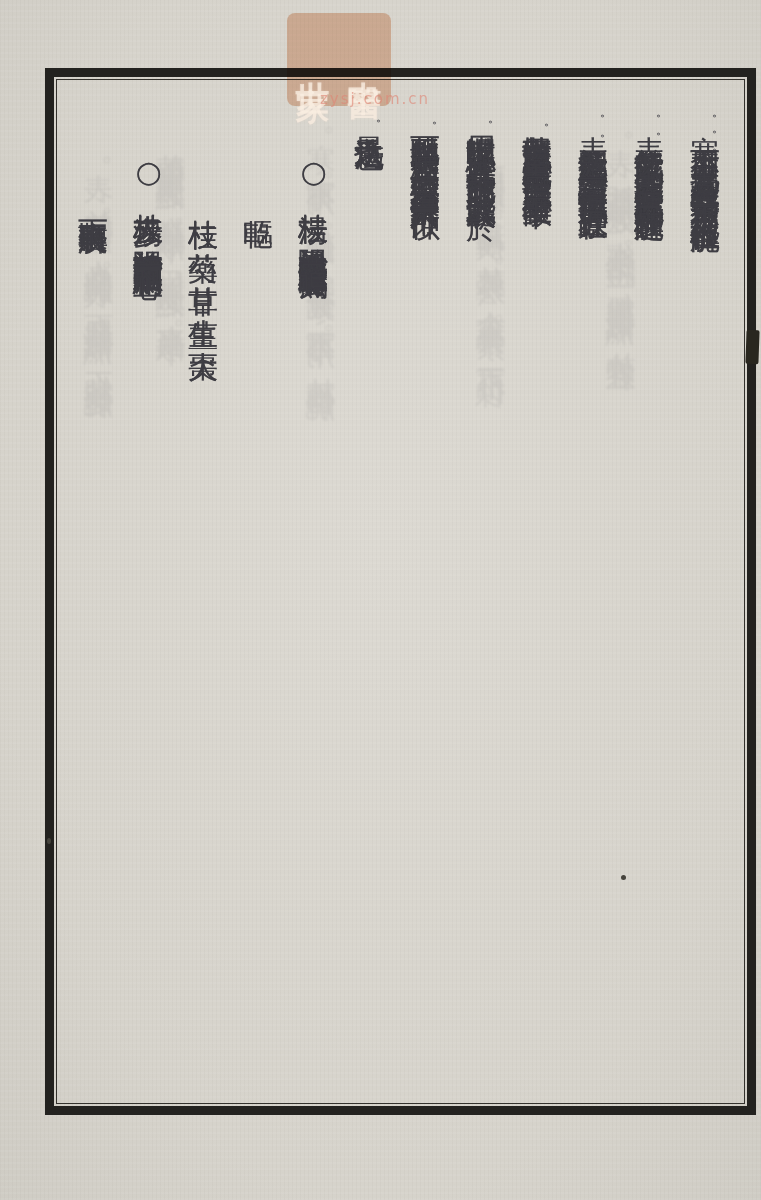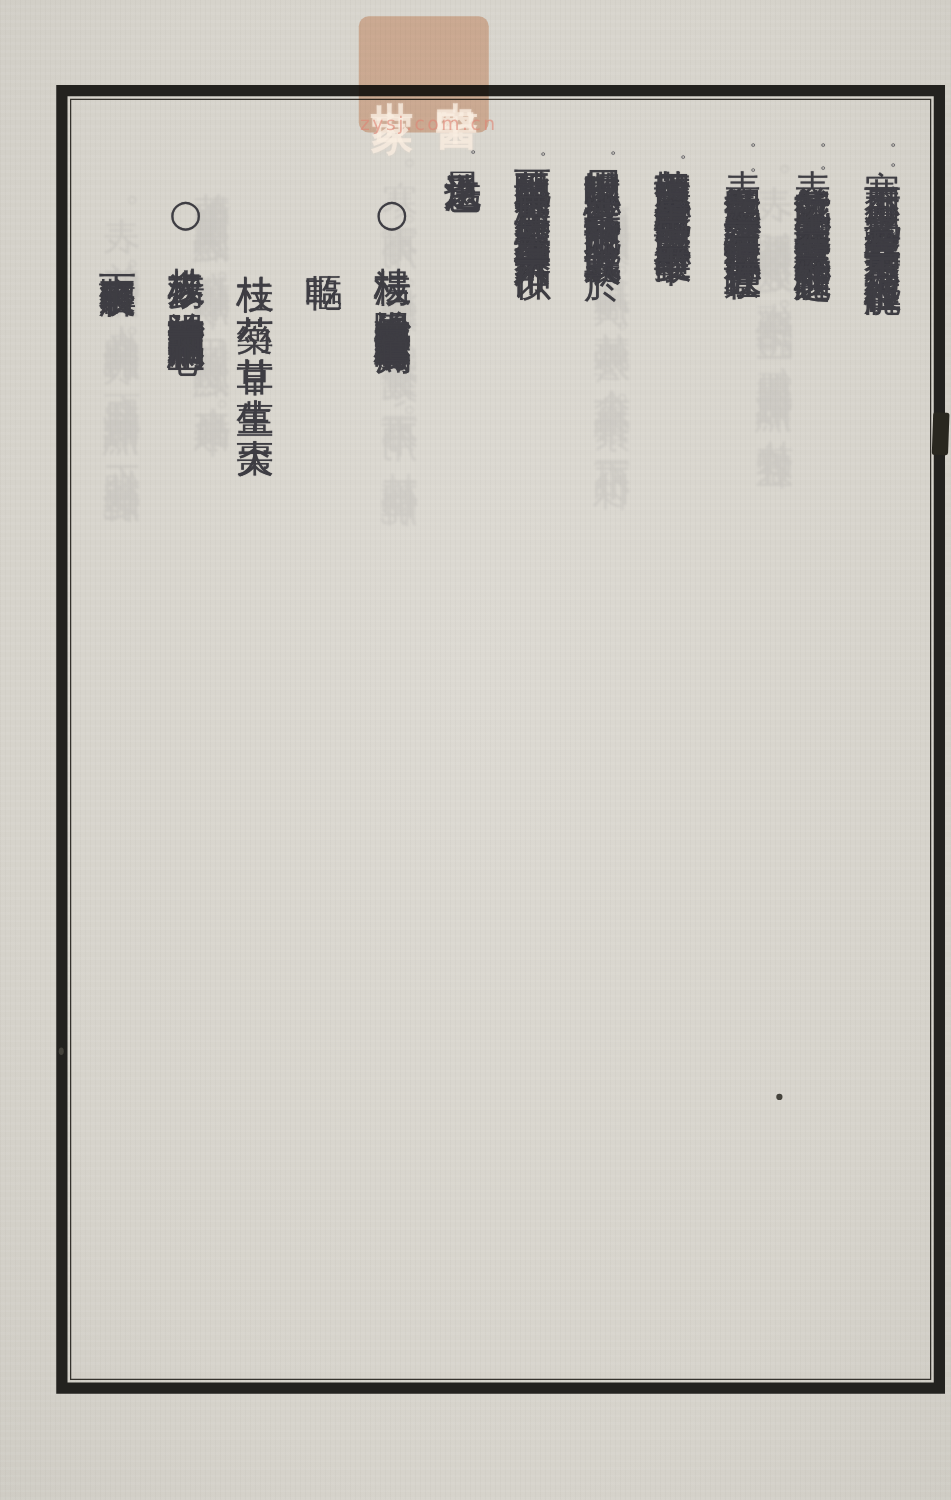--- a/index.html
+++ b/index.html
@@ -91,20 +91,21 @@
     color:rgba(250,238,226,0.72);
     text-shadow:0 0 2px rgba(240,220,205,0.5);
   }
   .watermark{
     position:absolute;left:288px;top:90px;
     font-family:"DejaVu Sans", sans-serif;
     font-size:15px;
     letter-spacing:2px;
     color:rgba(222,132,116,0.62);
     z-index:4;
+    padding-left:32px;
   }
   
   .tab-mark{
     position:absolute;left:746px;top:330px;width:13px;height:34px;
     background:#29271f;
     border-radius:2px;
     transform:rotate(2deg);
     z-index:3;
   }
   .speck{position:absolute;background:#45433c;border-radius:50%;z-index:2;}

